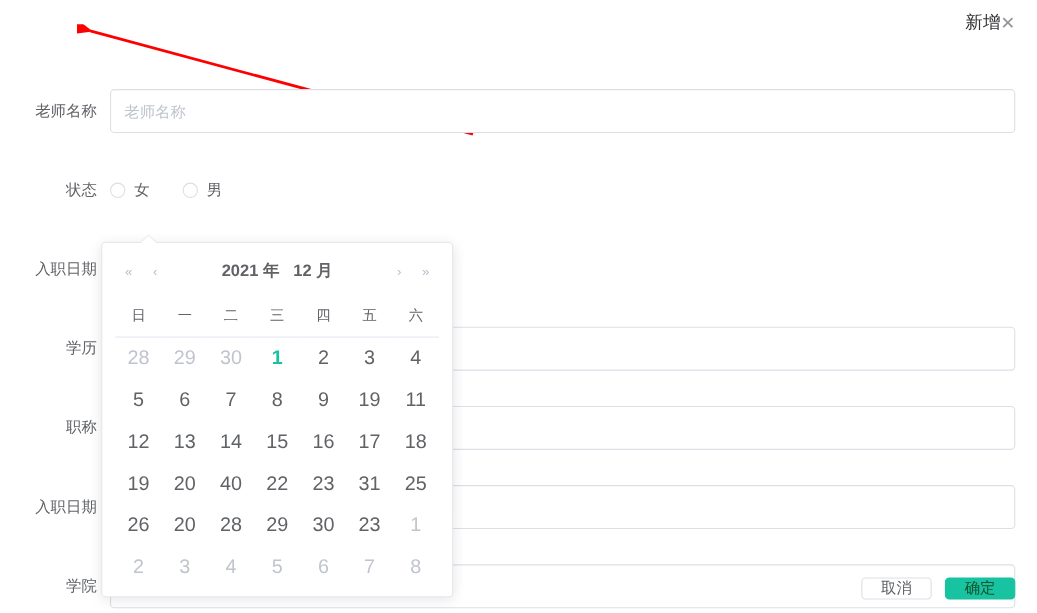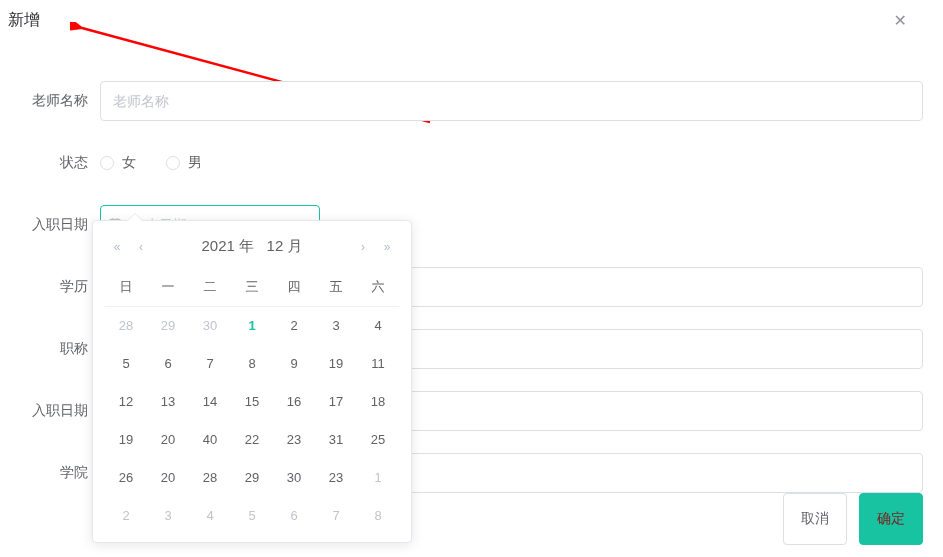--- a/index.html
+++ b/index.html
@@ -9,22 +9,22 @@
       color: #606266;
       background: #fff;
       width: 943px;
       height: 557px;
       position: relative;
       overflow: hidden;
     }
     .dialog-header {
       display: flex;
       align-items: center;
-      justify-content: space-between;
-      padding: 10px 36px 0 8px;
+      justify-content: flex-end;
+      padding: 10px 20px 0 8px;
     }
     .dialog-title {
       font-size: 16px;
       color: #303133;
       font-weight: 400;
     }
     .close-icon {
       font-size: 16px;
       color: #909399;
       cursor: pointer;
@@ -35,21 +35,21 @@
       left: 70px;
       top: 22px;
       pointer-events: none;
     }
     .form {
       padding: 50px 20px 0 20px;
     }
     .form-row {
       display: flex;
       align-items: center;
-      margin-bottom: 22px;
+      margin-bottom: 32px;
       position: relative;
     }
     .form-label {
       width: 80px;
       text-align: right;
       color: #606266;
       font-size: 14px;
       padding-right: 12px;
       flex-shrink: 0;
     }
@@ -146,68 +146,68 @@
       color: #b4bccc;
       cursor: pointer;
       font-size: 12px;
       user-select: none;
       width: 16px;
       text-align: center;
     }
     .dp-title {
       font-size: 15px;
       color: #606266;
-      font-weight: 400;
+      font-weight: 700;
     }
     .dp-table {
       width: 100%;
       border-collapse: collapse;
       table-layout: fixed;
     }
     .dp-table th, .dp-table td {
       text-align: center;
       padding: 0;
       height: 38px;
       font-weight: 400;
     }
     .dp-table th {
       color: #606266;
       font-size: 13px;
       border-bottom: 1px solid #ebeef5;
     }
     .dp-cell {
       cursor: pointer;
-      font-size: 13px;
+      font-size: 18px;
       color: #606266;
     }
     .dp-cell.other { color: #c0c4cc; }
     .dp-cell.today { color: #17c3a1; font-weight: 700; }
     .footer {
       position: absolute;
       bottom: 12px;
       right: 20px;
       display: flex;
       gap: 12px;
     }
     .btn {
       min-width: 64px;
-      height: 52px;
+      height: 20px;
       border-radius: 4px;
       border: 1px solid #dcdfe6;
       background: #fff;
       color: #606266;
       font-size: 14px;
       cursor: pointer;
       padding: 0 16px;
       font-family: Liberation Serif, serif;
     }
     .btn-primary {
       background: #17c3a1;
       border-color: #17c3a1;
-      color: #7f1d1d;
+      color: #14532d;
     }
   </style>
 </head>
 <body>
 
 <div class="dialog-header">
   <span class="dialog-title">新增</span>
   <span class="close-icon">✕</span>
 </div>
 

